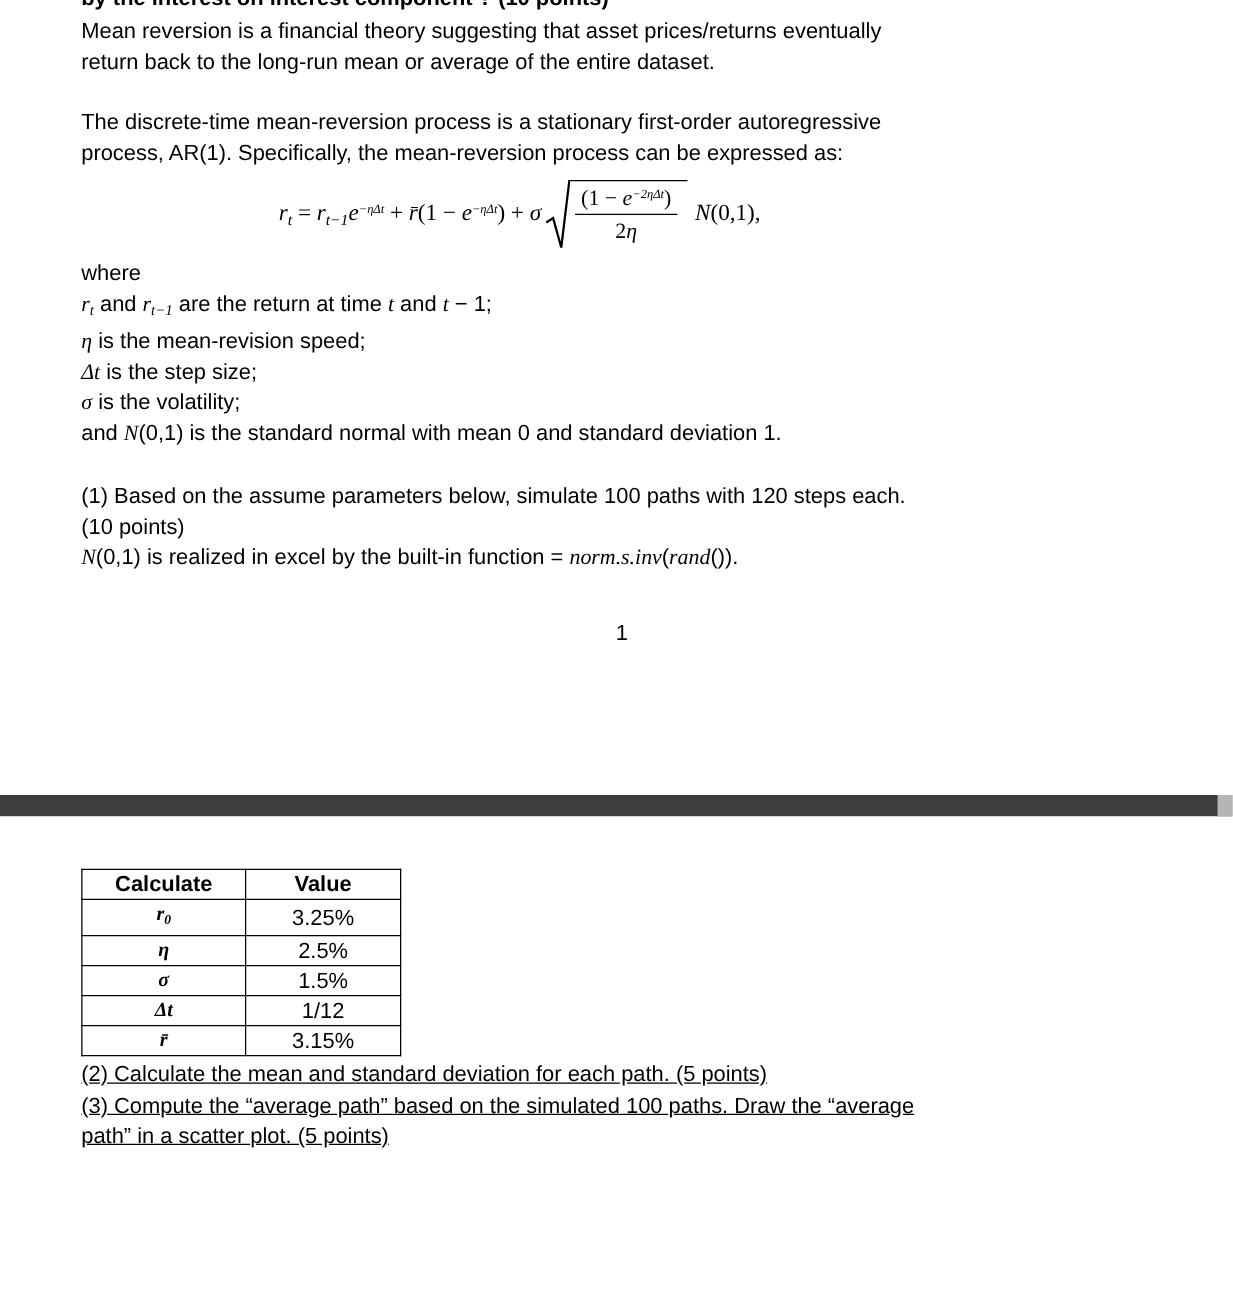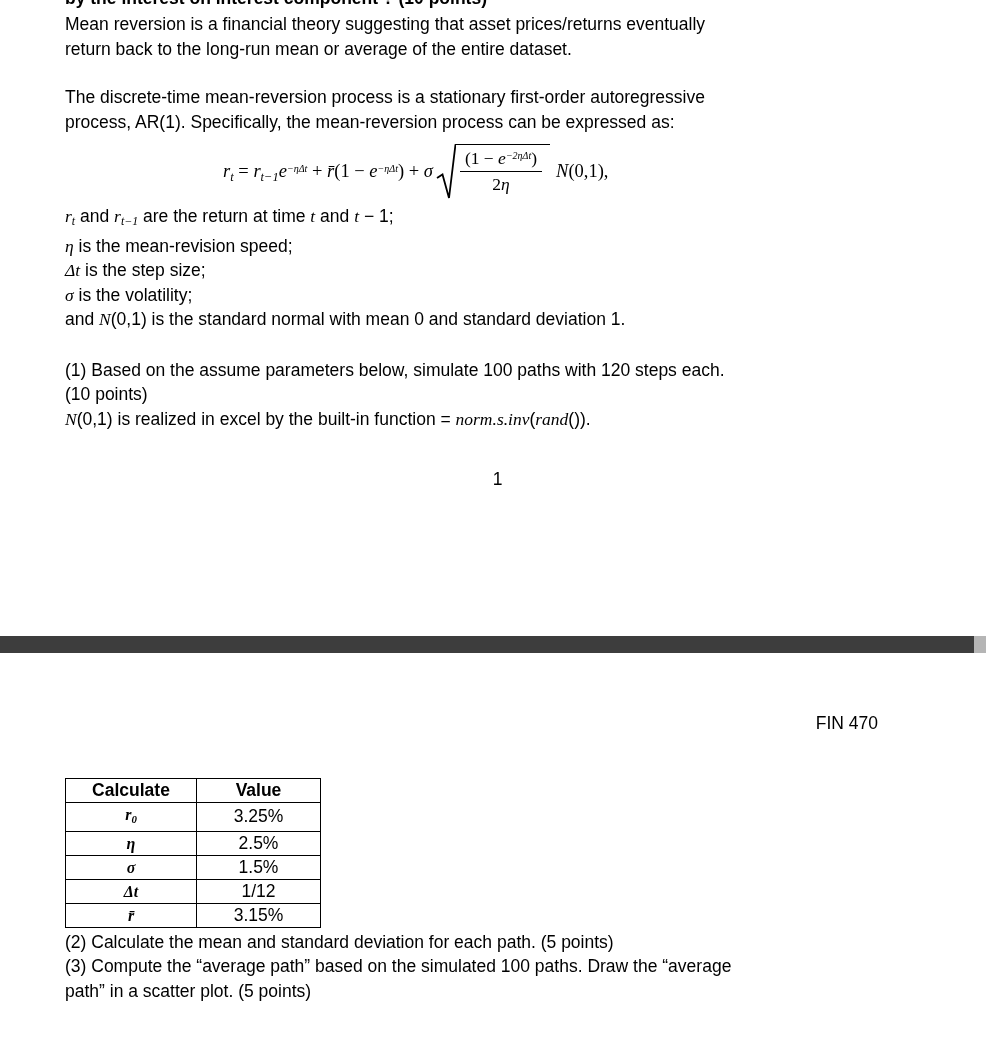--- a/index.html
+++ b/index.html
@@ -49,21 +49,21 @@
   
   .page2{position:absolute;top:653px;left:0;width:986px;bottom:0;
          padding:0 56px 0 65px;box-sizing:border-box;}
   .fin-line{margin-top:58px;text-align:right;padding-right:52px;}
   .params-table{margin-top:42px;border-collapse:collapse;font-size:17.5px;}
   .params-table th,.params-table td{border:1px solid #000;height:23px;padding:0 4px;text-align:center;line-height:23px;}
   .params-table th{font-weight:bold;font-size:17.5px;}
   .params-table th:first-child,.params-table td:first-child{width:122px;}
   .params-table th:last-child,.params-table td:last-child{width:115px;}
   .params-table .param-cell{font-size:16px;font-weight:bold;}
-  .after-table{margin-top:2px;}
+  .after-table{margin-top:2px;text-decoration:underline;}
 </style>
 </head>
 <body>
 
 <div class="canvas">
 
   <section class="page1">
 
     <div class="clip-line">
       <span class="inner line"><span class="seg-b">by the interest on interest component ? (10 points)</span></span>
@@ -91,20 +91,21 @@
           <span class="frac">
             <span class="num"><span>(1 − </span><span class="mi">e</span><sup>−2ηΔt</sup><span>)</span></span>
             <span class="den"><span>2</span><span class="mi">η</span></span>
           </span>
         </span>
       </span>
 
       <span class="f-tail"><span class="mi">N</span><span>(0,1),</span></span>
     </div>
 
+    <div class="line" style="margin-top:4px;">where</div>
 
     <div>
         <div class="line"><span class="seg-mi">r</span><span class="seg-sub">t</span><span> and </span><span class="seg-mi">r</span><span class="seg-sub">t−1</span><span> are the return at time </span><span class="seg-mi">t</span><span> and </span><span class="seg-mi">t</span><span> − 1;</span></div>
         <div class="line"><span class="seg-mi">η</span><span> is the mean-revision speed;</span></div>
         <div class="line"><span class="seg-mi">Δt</span><span> is the step size;</span></div>
         <div class="line"><span class="seg-mi">σ</span><span> is the volatility;</span></div>
         <div class="line"><span>and </span><span class="seg-mi">N</span><span>(0,1) is the standard normal with mean 0 and standard deviation 1.</span></div>
       </div>
 
     <div class="item1">
@@ -118,21 +119,20 @@
     <div class="line page-num">1</div>
 
   </section>
 
   <div class="page-break" style="background: rgb(61, 61, 61);">
     <div class="scroll-seg" style="background: rgb(181, 181, 181);"></div>
   </div>
 
   <section class="page2">
 
-    <div class="line fin-line">FIN 470</div>
 
     <table class="params-table">
         <thead>
           <tr>
             <th>Calculate</th>
             <th>Value</th>
           </tr>
         </thead>
         <tbody>
           <tr>

